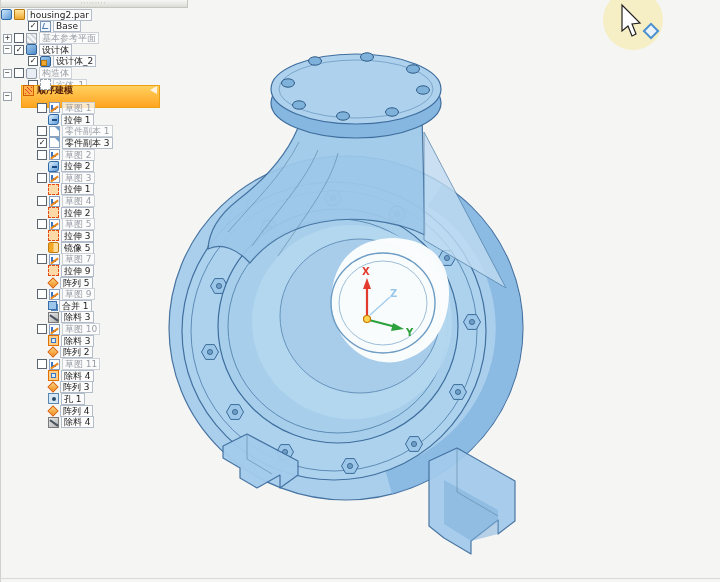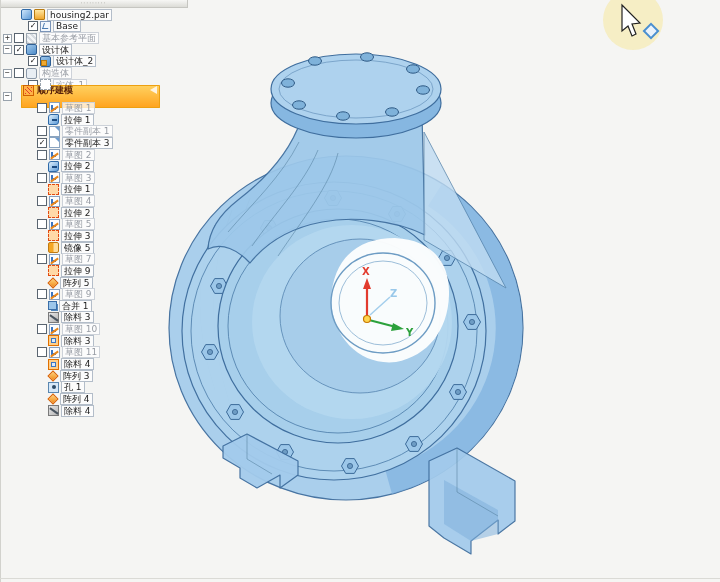--- a/index.html
+++ b/index.html
@@ -15,21 +15,21 @@
     border:1px solid #c6c6c1;border-top:none;border-left:none;
     text-align:center;color:#98988f;font-size:6px;line-height:5px;letter-spacing:1px;
     overflow:hidden;
   }
   .edge-left{position:absolute;left:0;top:0;width:1px;height:582px;background:#d2d2cd;}
   .edge-bottom{position:absolute;left:0;top:578px;width:720px;height:1px;background:#dadad5;}
 
   
   .tree{position:absolute;left:1px;top:9px;width:230px;z-index:5;}
   .trow{display:flex;align-items:center;height:11.65px;font-size:9px;gap:2px;white-space:nowrap;}
-  .r-root{padding-left:20px;}
+  .r-root{padding-left:0;}
   .r-0{padding-left:2px;}
   .r-1{padding-left:27px;}
   .r-1.nocb{padding-left:38px;}
   .r-2{padding-left:36px;}
   .r-2.nocb{padding-left:47px;}
 
   .exp{width:7px;height:7px;border:1px solid #98a2ac;background:#fff;color:#333;
        font-size:8px;line-height:5px;text-align:center;flex:none;
        font-family:"DejaVu Sans Mono",monospace;}
   .cb{width:8px;height:8px;border:1px solid #5a6570;background:#fff;flex:none;
@@ -331,20 +331,24 @@
     </div>
     <div class="trow r-2">
       <span class="cb"></span>
       <span class="ic ic-sketch"></span>
       <span class="lbl dim">草图 10</span>
     </div>
     <div class="trow r-2 nocb">
       <span class="ic ic-cut-orange"></span>
       <span class="lbl">除料 3</span>
     </div>
+    <div class="trow r-2 nocb">
+      <span class="ic ic-pattern"></span>
+      <span class="lbl">阵列 2</span>
+    </div>
     <div class="trow r-2">
       <span class="cb"></span>
       <span class="ic ic-sketch"></span>
       <span class="lbl dim">草图 11</span>
     </div>
     <div class="trow r-2 nocb">
       <span class="ic ic-cut-orange"></span>
       <span class="lbl">除料 4</span>
     </div>
     <div class="trow r-2 nocb">

